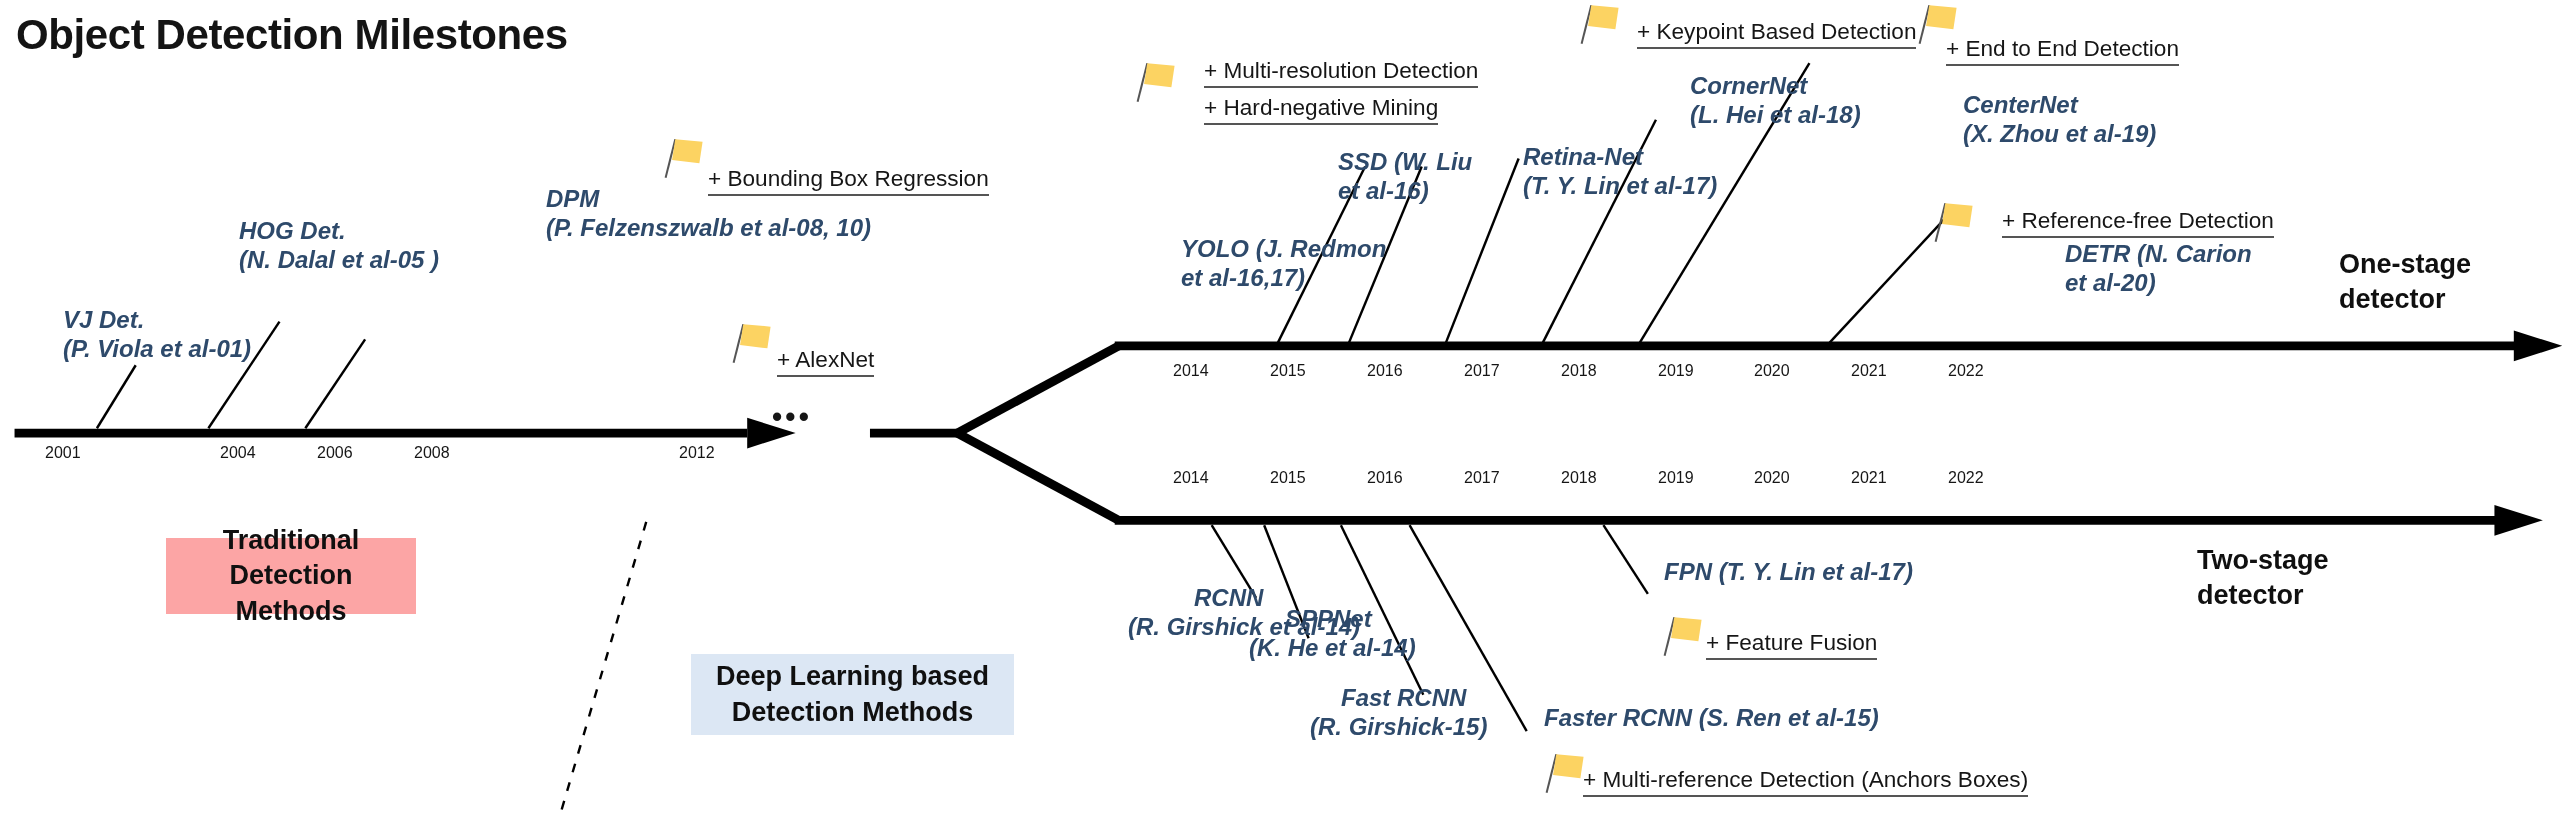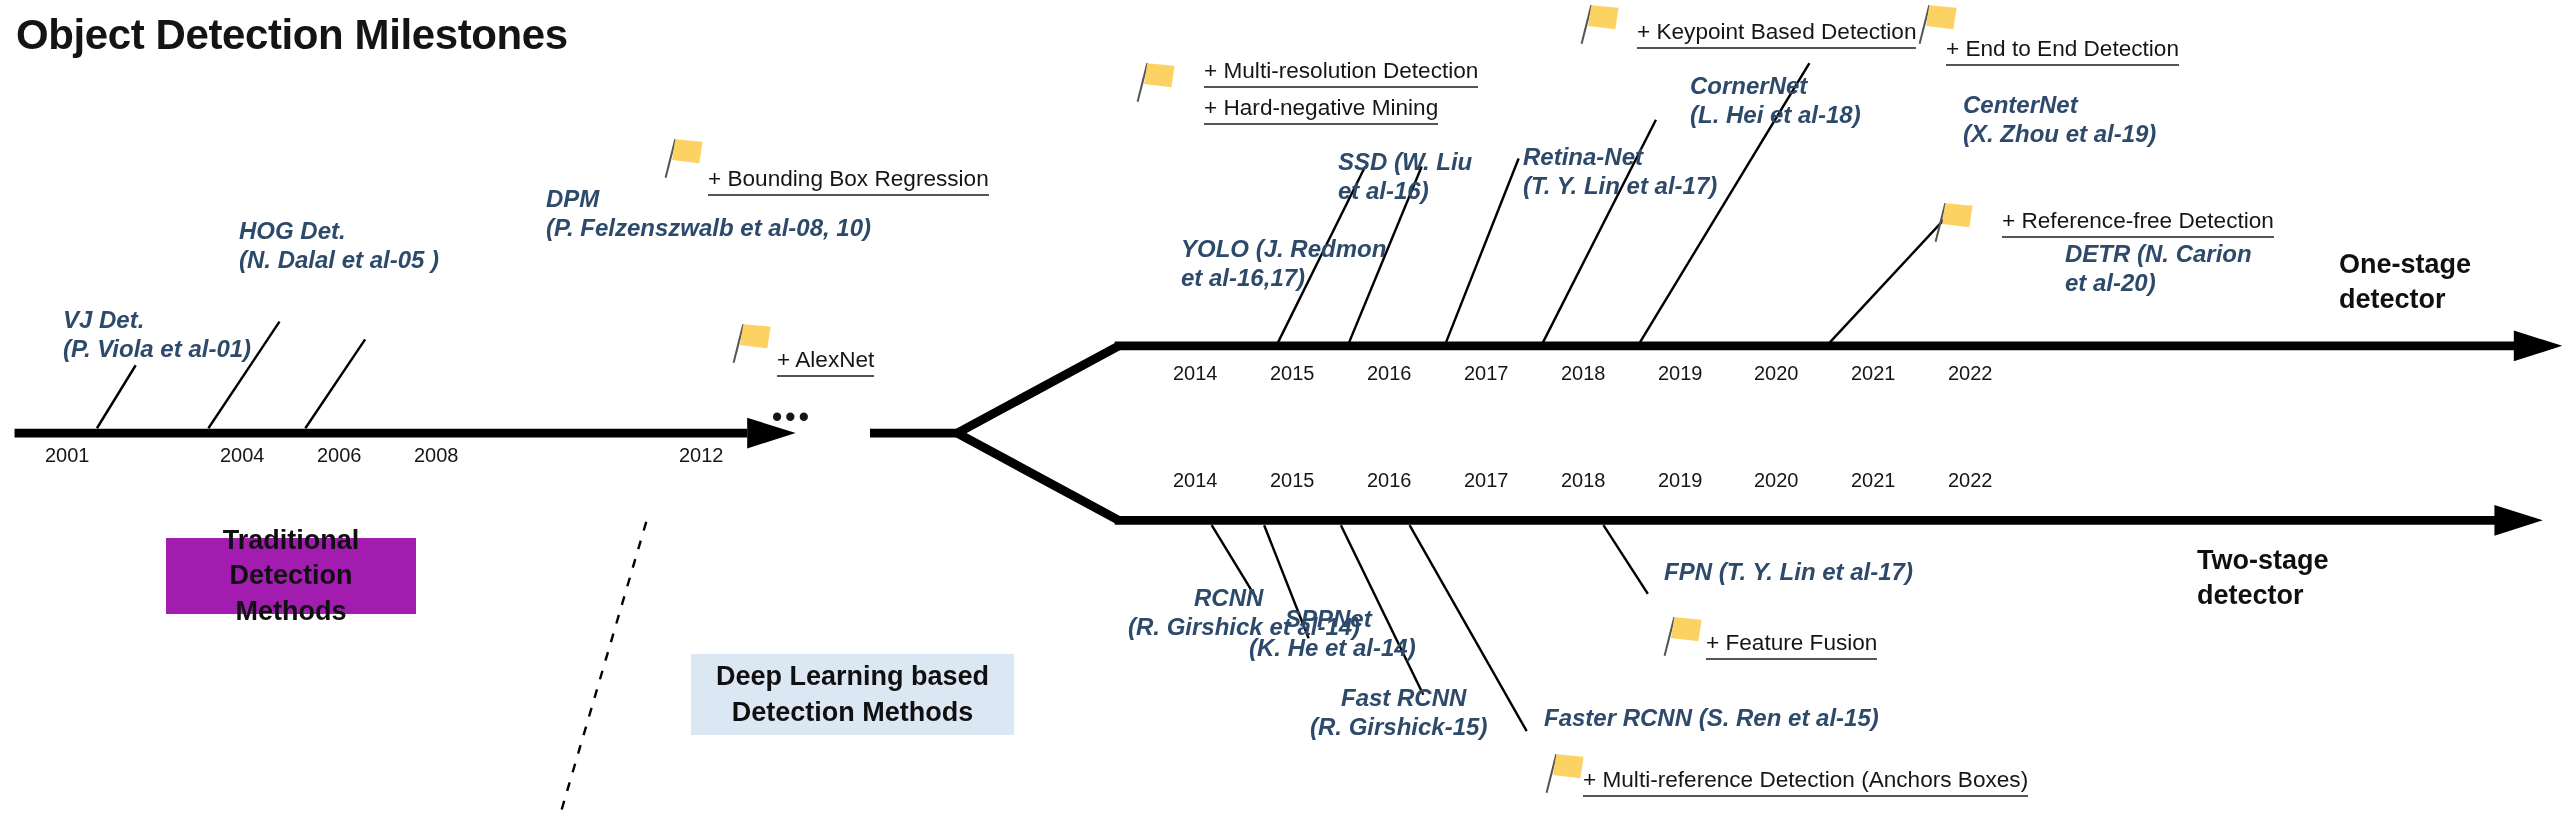--- a/index.html
+++ b/index.html
@@ -5,34 +5,34 @@
   html,body{margin:0;padding:0;background:#ffffff;}
   body{width:2576px;height:825px;position:relative;overflow:hidden;
        font-family:"Liberation Sans",sans-serif;}
   #stage{position:absolute;left:0;top:0;width:2576px;height:825px;}
 
   
   .ttl{position:absolute;font-weight:bold;color:#141414;font-size:42px;
        letter-spacing:-0.4px;white-space:nowrap;}
   .mil{position:absolute;font-style:italic;font-weight:bold;color:#2e4a6b;
        font-size:24px;line-height:1.22;white-space:nowrap;}
-  .yr{position:absolute;color:#161616;font-size:20px;font-weight:500;
+  .yr{position:absolute;color:#161616;font-size:16px;font-weight:500;
       white-space:nowrap;}
   .feat{position:absolute;color:#161616;font-size:22.6px;white-space:nowrap;
         border-bottom:2px solid #555;padding-bottom:1.6px;}
   .stage-lab{position:absolute;font-weight:bold;color:#101010;font-size:27px;
              line-height:1.28;white-space:nowrap;}
   .dots{position:absolute;color:#161616;font-size:29px;font-weight:bold;
         letter-spacing:3.2px;white-space:nowrap;}
 
   
   .legend-box{position:absolute;display:flex;align-items:center;
               justify-content:center;text-align:center;font-weight:bold;
               color:#101010;font-size:27px;line-height:1.32;}
-  .legend-trad{background:#a21caf;}
+  .legend-trad{background:#fca5a5;}
   .legend-dl{background:#dce7f4;}
 
   
   svg.layer{position:absolute;left:0;top:0;width:2576px;height:825px;
             pointer-events:none;}
   .flagwrap{position:absolute;width:47px;height:45px;}
 </style>
 </head>
 <body>
 

